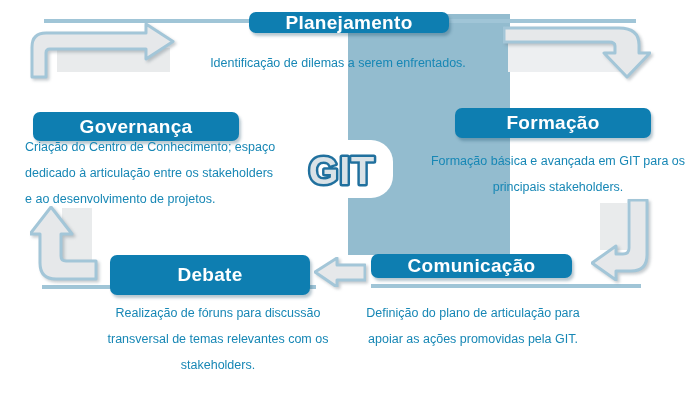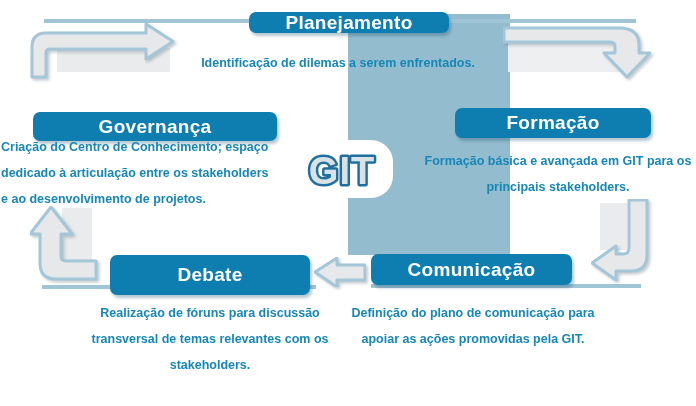--- a/index.html
+++ b/index.html
@@ -33,34 +33,34 @@
   .ar-e { left:591px; top:199px; }
 
   
   .node {
     background:var(--node-blue); border-radius:7px; z-index:4;
     display:flex; align-items:center; justify-content:center;
     box-shadow:2px 3px 3px rgba(15,70,100,0.30);
   }
   .node span { color:#fff; font-weight:bold; font-size:19px; letter-spacing:0.3px; }
   .n-plan { left:238px; top:12px;  width:200px; height:21px;margin-left:11px; }
-  .n-gov  { left:33px;  top:112px; width:244px; height:29px; }
+  .n-gov  { left:33px;  top:112px; width:206px; height:29px; }
   .n-form { left:455px; top:108px; width:196px; height:30px; }
   .n-deb  { left:110px; top:255px; width:200px; height:40px; }
-  .n-com  { left:371px; top:254px; width:201px; height:31px; }
+  .n-com  { left:371px; top:254px; width:201px; height:24px; }
 
   
   .desc {
-    color:var(--text-blue); font-size:12.5px; font-weight:700; line-height:26px;
+    color:var(--text-blue); font-size:12.5px; font-weight:400; line-height:26px;
     white-space:pre-line; z-index:4; text-align:center;
   }
   .d-plan { left:188px; top:50px;  width:300px; }
   .d-form { left:413px; top:148px; width:290px; }
-  .d-gov  { left:1px;   top:134px; width:300px; text-align:left; }
-  .d-deb  { left:85px;  top:300px; width:250px; }
+  .d-gov  { left:1px;   top:134px; width:300px; text-align:left;padding-left:24px; }
+  .d-deb  { left:93px;  top:300px; width:250px; }
   .d-com  { left:343px; top:300px; width:260px; }
 
   
   .logo-blob { left:291px; top:140px; width:102px; height:58px; background:#fff; border-radius:22px; z-index:5; }
   .logo-svg { position:absolute; left:0; top:0; }
   .logo-svg text {
     font-family:"Liberation Sans", sans-serif; font-weight:bold; font-size:38px;
     fill:var(--logo-fill); stroke:var(--logo-stroke); stroke-width:5px;
     paint-order:stroke; stroke-linejoin:round; letter-spacing:1px;
   }
@@ -114,21 +114,21 @@
 
   <div class="abs desc d-plan">Identificação de dilemas a serem enfrentados.</div>
   <div class="abs desc d-form">Formação básica e avançada em GIT para os
 principais stakeholders.</div>
   <div class="abs desc d-gov">Criação do Centro de Conhecimento; espaço
 dedicado à articulação entre os stakeholders
 e ao desenvolvimento de projetos.</div>
   <div class="abs desc d-deb">Realização de fóruns para discussão
 transversal de temas relevantes com os
 stakeholders.</div>
-  <div class="abs desc d-com">Definição do plano de comunicação para
+  <div class="abs desc d-com">Definição do plano de articulação para
 apoiar as ações promovidas pela GIT.</div>
 
   <div class="abs logo-blob">
     <svg class="logo-svg" width="102" height="58" viewBox="0 0 102 58">
       <text x="51" y="44" text-anchor="middle">GIT</text>
     </svg>
   </div>
 
 </div>
 

